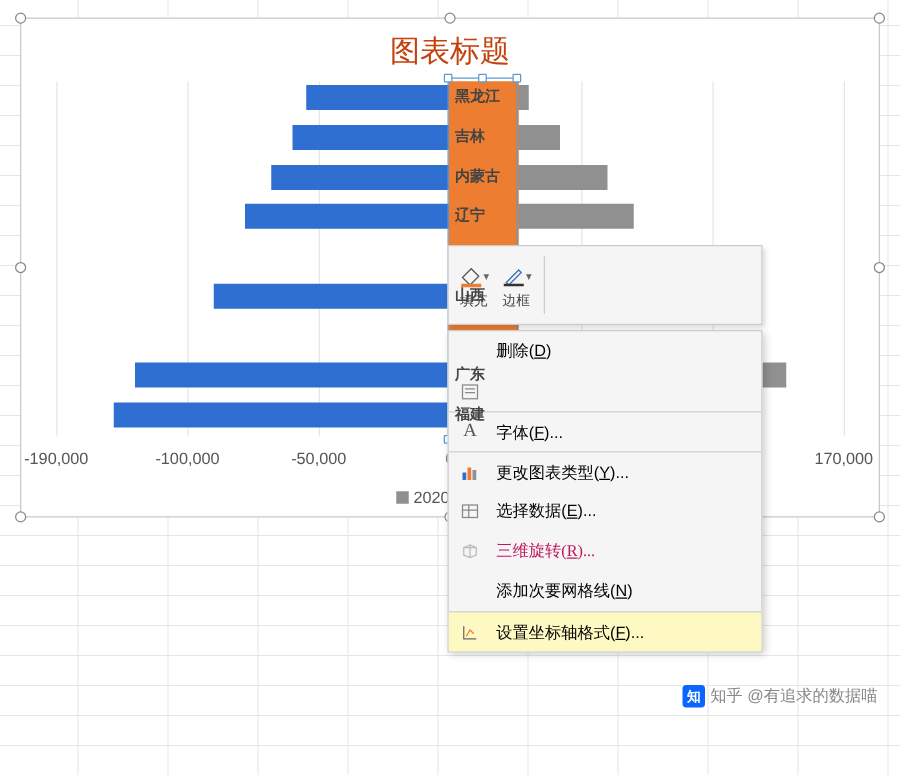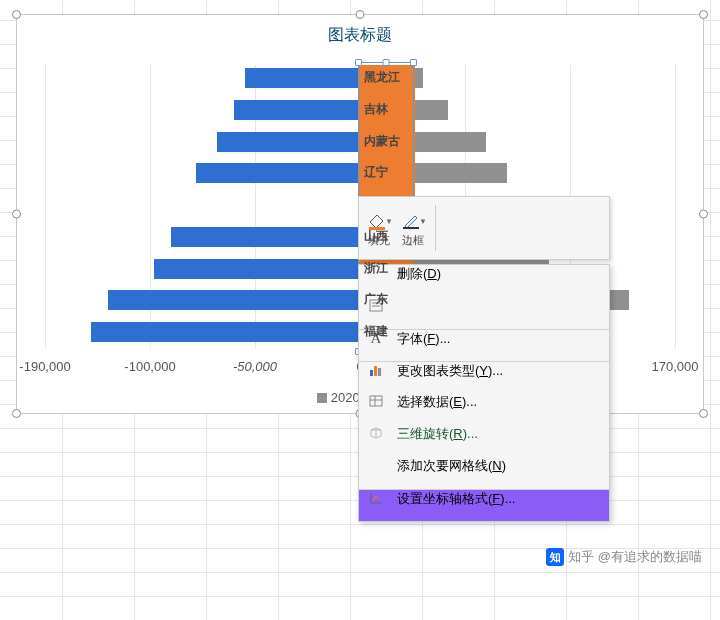--- a/index.html
+++ b/index.html
@@ -26,21 +26,21 @@
     left: 16px; top: 14px;
     width: 688px; height: 400px;
     background: #fff;
     border: 1px solid #c8c8c8;
   }
   .sel-handle {
     position: absolute; width: 9px; height: 9px;
     border: 1px solid #888; background: #fff; border-radius: 50%;
   }
   .title {
-    text-align: center; font-size: 16px; color: #0c4a6e;
+    text-align: center; font-size: 24px; color: #c2410c;
     padding: 10px 0 4px;
   }
   .plot {
     position: absolute;
     left: 28px; right: 28px; top: 50px; bottom: 64px;
   }
   .gridline {
     position: absolute; top: 0; bottom: 0; width: 1px; background: #e6e6e6;
   }
   .bars { position: absolute; inset: 0; font-weight: bold; }
@@ -96,26 +96,26 @@
     border: 1px solid #bbb; background: #fff; height: 26px; margin: auto 0;
     padding: 0 6px; font-size: 13px;
   }
   .ctx {
     position: absolute; left: 358px; top: 264px;
     width: 252px; background: #f5f5f5; border: 1px solid #ccc;
     box-shadow: 2px 2px 6px rgba(0,0,0,.2);
     font-size: 13px;
   }
   .ctx .item {
-    display: flex; align-items: flex-start; height: 32px;
+    display: flex; align-items: center; height: 32px;
     padding: 0 10px 0 6px; gap: 10px;
   }
   .ctx .item.sep-before { border-top: 1px solid #d0d0d0; }
-  .ctx .item.disabled { color: #14532d; }
-  .ctx .item.hover { background: #8b5cf6; }
+  .ctx .item.disabled { color: #be185d; font-family: Liberation Serif, serif; }
+  .ctx .item.hover { background: #fef9c3; }
   .ctx .ic { width: 22px; display: flex; justify-content: center; color: #666; }
   .ctx .lbl u { text-decoration: underline; }
   .watermark {
     position: absolute; right: 18px; bottom: 54px; color: #888; font-size: 13px;
     display: flex; align-items: center; gap: 4px;
   }
   .watermark .zh {
     width: 18px; height: 18px; border-radius: 3px; background: #0a66ff; color: #fff;
     font-size: 11px; display: flex; align-items: center; justify-content: center; font-weight: bold;
   }
@@ -166,25 +166,20 @@
         <div class="row" style="top: 95.3333px; height: 31.7778px;">
           <div class="bar-l" style="width: 26%;"></div>
           <div class="bar-r" style="width: 23.3333%;"></div>
           <div class="catlabel">辽宁</div>
         </div>
         <div class="row" style="top: 158.889px; height: 31.7778px;">
           <div class="bar-l" style="width: 30%;"></div>
           <div class="bar-r" style="width: 20.6667%;"></div>
           <div class="catlabel">山西</div>
         </div>
-        <div class="row" style="top: 190.667px; height: 31.7778px;">
-          <div class="bar-l" style="width: 32.6667%;"></div>
-          <div class="bar-r" style="width: 30%;"></div>
-          <div class="catlabel">浙江</div>
-        </div>
         <div class="row" style="top: 222.444px; height: 31.7778px;">
           <div class="bar-l" style="width: 40%;"></div>
           <div class="bar-r" style="width: 42.6667%;"></div>
           <div class="catlabel">广东</div>
         </div>
         <div class="row" style="top: 254.222px; height: 31.7778px;">
           <div class="bar-l" style="width: 42.6667%;"></div>
           <div class="bar-r" style="width: 16.6667%;"></div>
           <div class="catlabel">福建</div>
         </div>
@@ -196,21 +191,21 @@
       <div class="h" style="left:-4px;bottom:-4px"></div>
       <div class="h" style="right:-4px;bottom:-4px"></div>
       <div class="h" style="left:50%;top:-4px;transform:translateX(-50%)"></div>
       <div class="h" style="left:50%;bottom:-4px;transform:translateX(-50%)"></div>
     </div>
   </div>
 
   <div class="xaxis" id="xaxis">
       <span style="left: 0%;">-190,000</span>
       <span style="left: 16.6667%;">-100,000</span>
-      <span style="left: 33.3333%; font-style: italic;">-50,000</span>
+      <span style="left: 33.3333%;">-50,000</span>
       <span style="left: 50%;">0</span>
       <span style="left: 66.6667%;">50,000</span>
       <span style="left: 83.3333%;">100,000</span>
       <span style="left: 100%;">170,000</span>
     </div>
 
   <div class="legend">
     <i style="background:#909090"></i><span>2020年</span>
     <i style="background:#ed7d31"></i><span>轴</span>
   </div>

